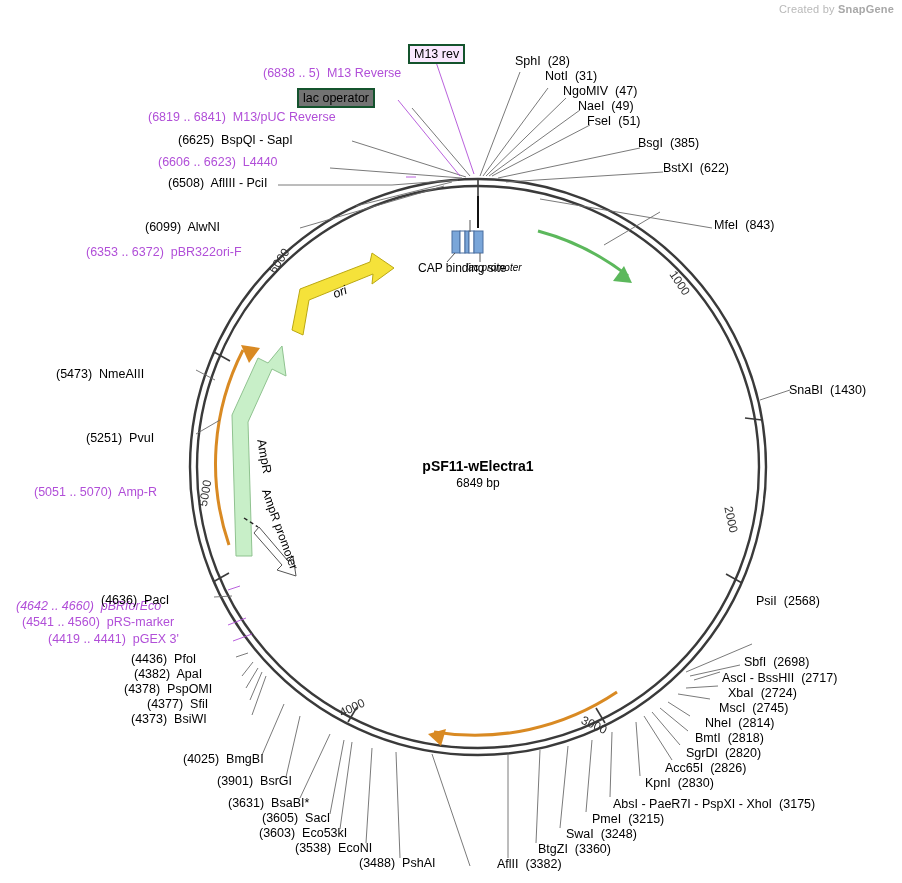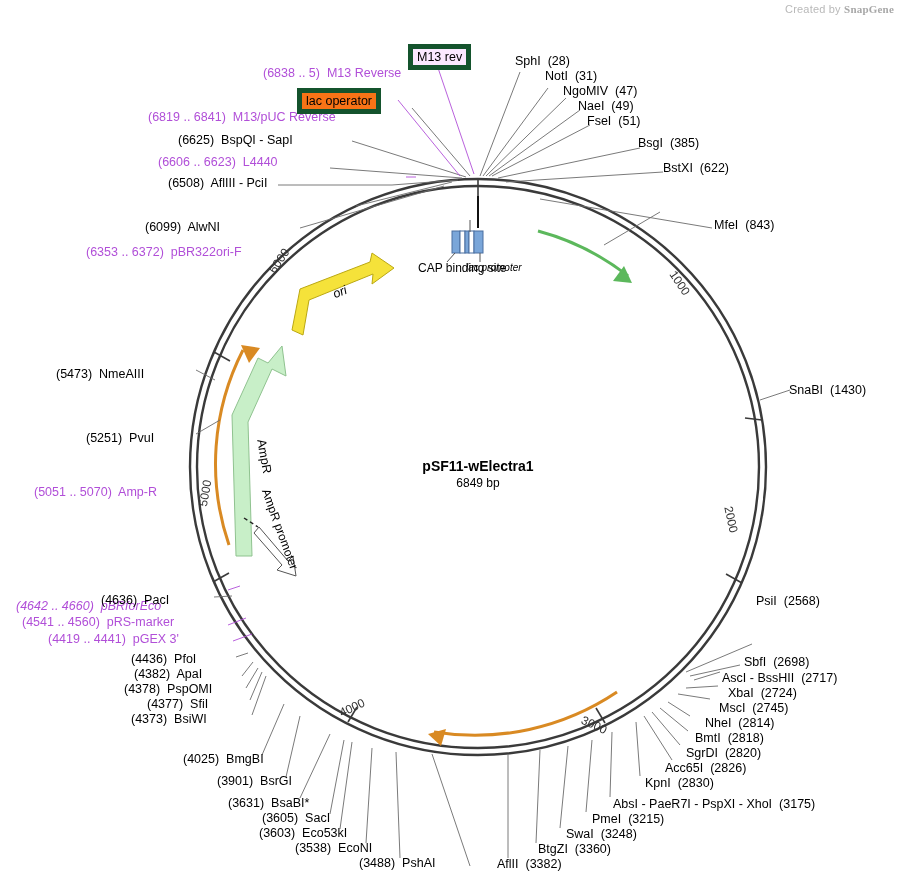--- a/index.html
+++ b/index.html
@@ -6,29 +6,29 @@
   body{
     width:902px;height:883px;position:relative;background:#ffffff;
     font-family:"Liberation Sans",sans-serif;color:#000;
     overflow:hidden;
   }
   #plasmid-map{position:absolute;left:0;top:0;width:902px;height:883px;}
   .credit{
     position:absolute;right:8px;top:3px;font-size:11px;color:#b9b9b9;
     letter-spacing:.2px;
   }
-  .credit b{color:#a8a8a8;font-weight:bold;font-family:Liberation Serif, serif;}
+  .credit b{color:#a8a8a8;font-weight:bold;}
   .lbl{position:absolute;white-space:nowrap;font-size:12.5px;}
   .num{color:#000;font-weight:normal;}
   .purple{color:#b14fd8;}
   .boxed{
-    border:5px solid #14532d;background:#fbe8ff;padding:1px 4px;
+    border:2px solid #14532d;background:#fbe8ff;padding:1px 4px;
     font-size:12.5px;color:#000;
   }
-  .boxed.green{background:#f97316;}
+  .boxed.green{background:#737373;}
   .center-title{
     position:absolute;text-align:center;font-weight:bold;font-size:14px;
   }
   .center-sub{position:absolute;text-align:center;font-size:12px;}
 </style>
 </head>
 <body>
 
 <div class="credit">
   <span>Created by</span> <b>SnapGene</b>

